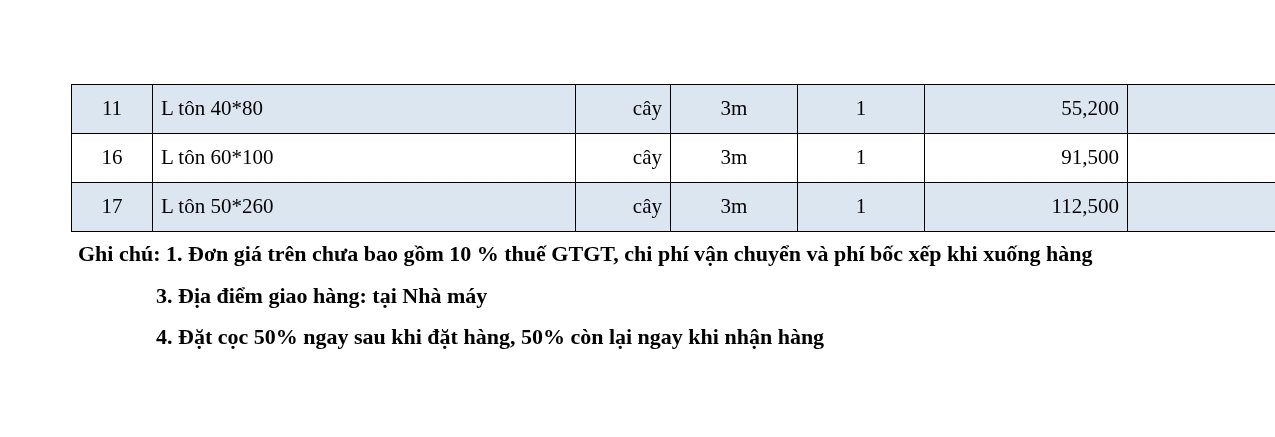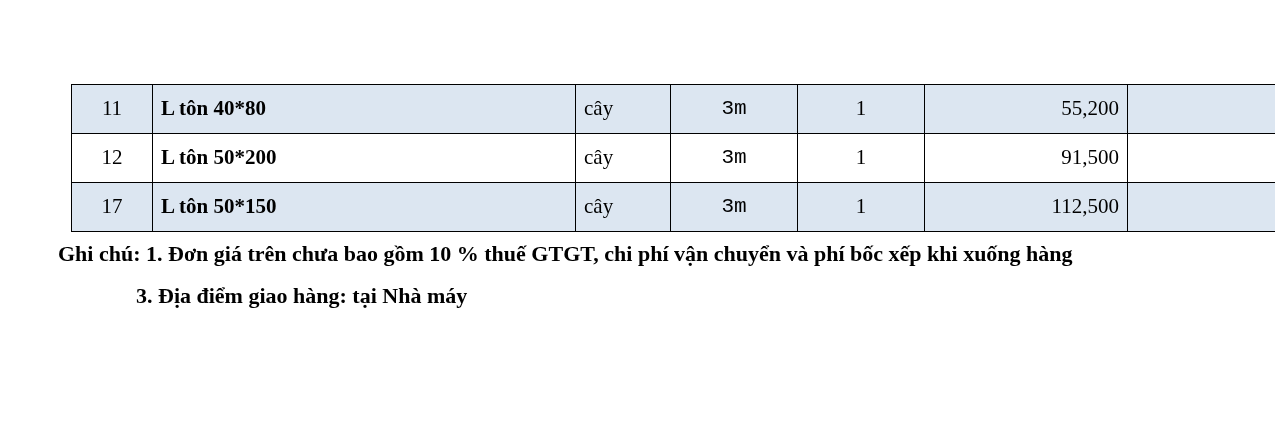--- a/index.html
+++ b/index.html
@@ -40,30 +40,30 @@
     font-size: 21px;
     line-height: 1.1;
   }
   tr.shaded td {
     background: #dce6f1;
   }
   tr.plain td {
     background: #ffffff;
   }
   .c-idx   { width: 64px;  text-align: center; }
-  .c-name  { width: 406px; text-align: left; padding-left: 10px; font-weight: bold; }
-  .c-unit  { width: 78px;  text-align: left; padding-left: 6px; }
-  .c-len   { width: 110px; text-align: center; font-family: Liberation Mono, monospace; }
+  .c-name  { width: 406px; text-align: left; padding-left: 10px; }
+  .c-unit  { width: 78px;  text-align: right; padding-left: 6px; }
+  .c-len   { width: 110px; text-align: center; }
   .c-qty   { width: 110px; text-align: center; }
   .c-price { width: 186px; text-align: right; padding-right: 10px; }
   .c-note  { width: 199px; text-align: left; }
 
   .notes {
     position: absolute;
-    left: 54px;
+    left: 74px;
     top: 228px;
     width: 1160px;
     font-family: "Liberation Serif", serif;
     font-weight: bold;
     font-size: 22px;
     color: #000000;
   }
   .note-line {
     margin: 0 0 14px 0;
     line-height: 1.25;
@@ -87,39 +87,40 @@
         <tr class="shaded">
           <td class="c-idx">11</td>
           <td class="c-name">L tôn 40*80</td>
           <td class="c-unit">cây</td>
           <td class="c-len">3m</td>
           <td class="c-qty">1</td>
           <td class="c-price">55,200</td>
           <td class="c-note"></td>
         </tr>
         <tr class="plain">
-          <td class="c-idx">12</td>
-          <td class="c-name">L tôn 50*200</td>
+          <td class="c-idx">16</td>
+          <td class="c-name">L tôn 60*100</td>
           <td class="c-unit">cây</td>
           <td class="c-len">3m</td>
           <td class="c-qty">1</td>
           <td class="c-price">91,500</td>
           <td class="c-note"></td>
         </tr>
         <tr class="shaded">
           <td class="c-idx">17</td>
-          <td class="c-name">L tôn 50*150</td>
+          <td class="c-name">L tôn 50*260</td>
           <td class="c-unit">cây</td>
           <td class="c-len">3m</td>
           <td class="c-qty">1</td>
           <td class="c-price">112,500</td>
           <td class="c-note"></td>
         </tr>
       </tbody>
     </table>
   </div>
 
   <div class="notes">
     <p class="note-line first">Ghi chú: 1. Đơn giá trên chưa bao gồm 10 % thuế GTGT, chi phí vận chuyển và phí bốc xếp khi xuống hàng</p>
     <p class="note-line indent">3. Địa điểm giao hàng: tại Nhà máy</p>
+    <p class="note-line indent">4. Đặt cọc 50% ngay sau khi đặt hàng, 50% còn lại ngay khi nhận hàng</p>
   </div>
 
 </div>
 
 </body></html>

